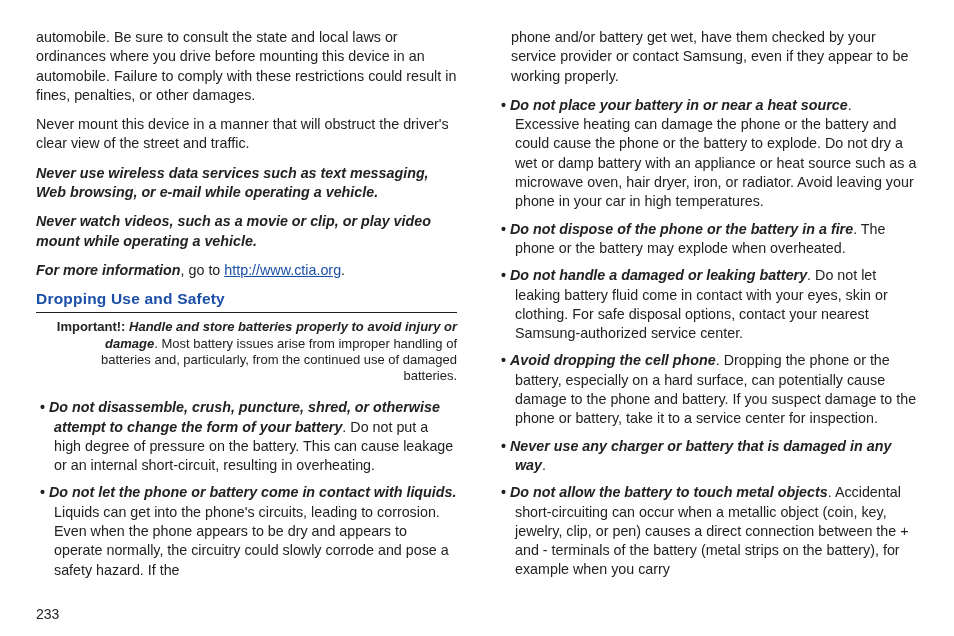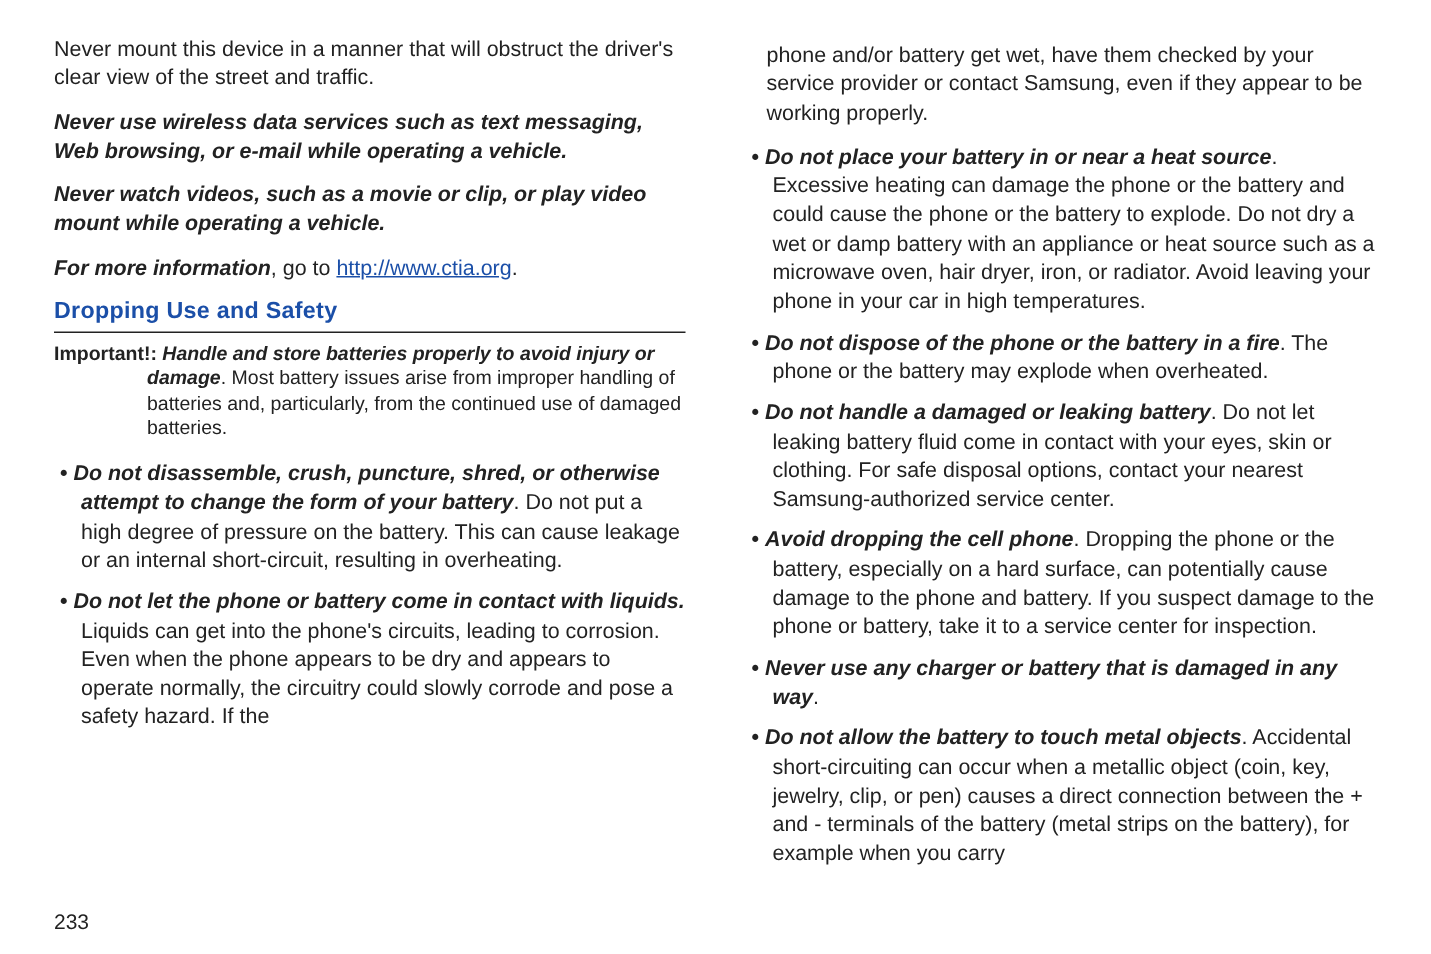--- a/index.html
+++ b/index.html
@@ -46,20 +46,21 @@
     border: none;
     border-top: 1px solid #222;
     margin: 2px 0 6px 0;
   }
   .important-block {
     font-size: 13px;
     line-height: 1.25;
     margin: 2px 0 14px 0;
     padding-left: 62px;
     text-indent: -62px;
+    text-align: right;
   }
   .important-label { font-weight: bold; }
   .bullet-list {
     list-style: none;
     padding: 0 0 0 4px;
     margin: 0;
   }
   .bullet-list li {
     font-size: 14.3px;
     line-height: 1.35;
@@ -83,20 +84,21 @@
     color: #222;
   }
 </style>
 </head>
 <body>
 
 <div class="page">
 
   <div class="col col-left">
 
+    <p class="para para-continued">automobile. Be sure to consult the state and local laws or ordinances where you drive before mounting this device in an automobile. Failure to comply with these restrictions could result in fines, penalties, or other damages.</p>
     <p class="para">Never mount this device in a manner that will obstruct the driver's clear view of the street and traffic.</p>
     <p class="para bold">Never use wireless data services such as text messaging, Web browsing, or e-mail while operating a vehicle.</p>
     <p class="para bold">Never watch videos, such as a movie or clip, or play video mount while operating a vehicle.</p>
 
     <p class="para">
       <span class="bold">For more information</span><span>, go to </span><a class="link">http://www.ctia.org</a><span>.</span>
     </p>
 
     <div class="section-title">Dropping Use and Safety</div>
     <hr class="hr">

